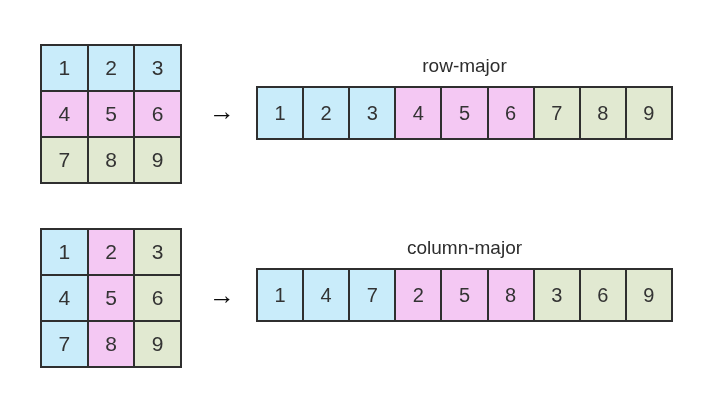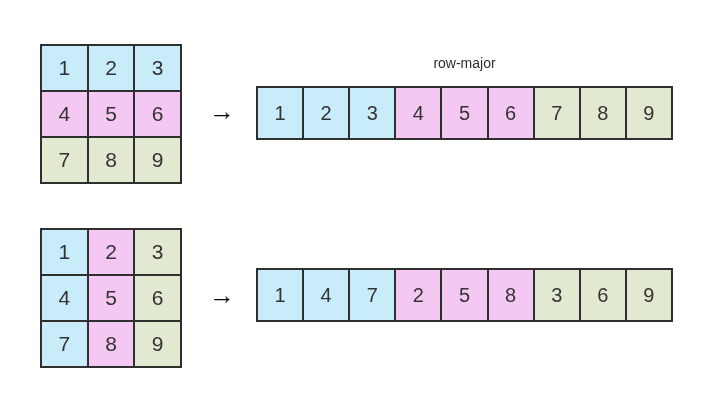--- a/index.html
+++ b/index.html
@@ -44,21 +44,21 @@
     color: #0a0a0a;
     line-height: 26px;
   }
   .arrow.top { top: 98px; }
   .arrow.bottom { top: 282px; }
   .order-label {
     position: absolute;
     left: 256px;
     width: 417px;
     text-align: center;
-    font-size: 14px;
+    font-size: 19px;
     color: #2d2d2d;
   }
   .order-label.top { top: 55px; }
   .order-label.bottom { top: 237px; }
   .array9 {
     position: absolute;
     left: 256px;
     width: 417px;
     height: 54px;
     display: grid;
@@ -110,20 +110,21 @@
     <div class="cell" style="background: rgb(201, 236, 250);">4</div>
     <div class="cell" style="background: rgb(244, 200, 243);">5</div>
     <div class="cell" style="background: rgb(225, 233, 209);">6</div>
     <div class="cell" style="background: rgb(201, 236, 250);">7</div>
     <div class="cell" style="background: rgb(244, 200, 243);">8</div>
     <div class="cell" style="background: rgb(225, 233, 209);">9</div>
   </div>
 
   <div class="arrow bottom">→</div>
 
+  <div class="order-label bottom">column-major</div>
 
   <div class="array9 bottom">
     <div class="cell" style="background: rgb(201, 236, 250);">1</div>
     <div class="cell" style="background: rgb(201, 236, 250);">4</div>
     <div class="cell" style="background: rgb(201, 236, 250);">7</div>
     <div class="cell" style="background: rgb(244, 200, 243);">2</div>
     <div class="cell" style="background: rgb(244, 200, 243);">5</div>
     <div class="cell" style="background: rgb(244, 200, 243);">8</div>
     <div class="cell" style="background: rgb(225, 233, 209);">3</div>
     <div class="cell" style="background: rgb(225, 233, 209);">6</div>

